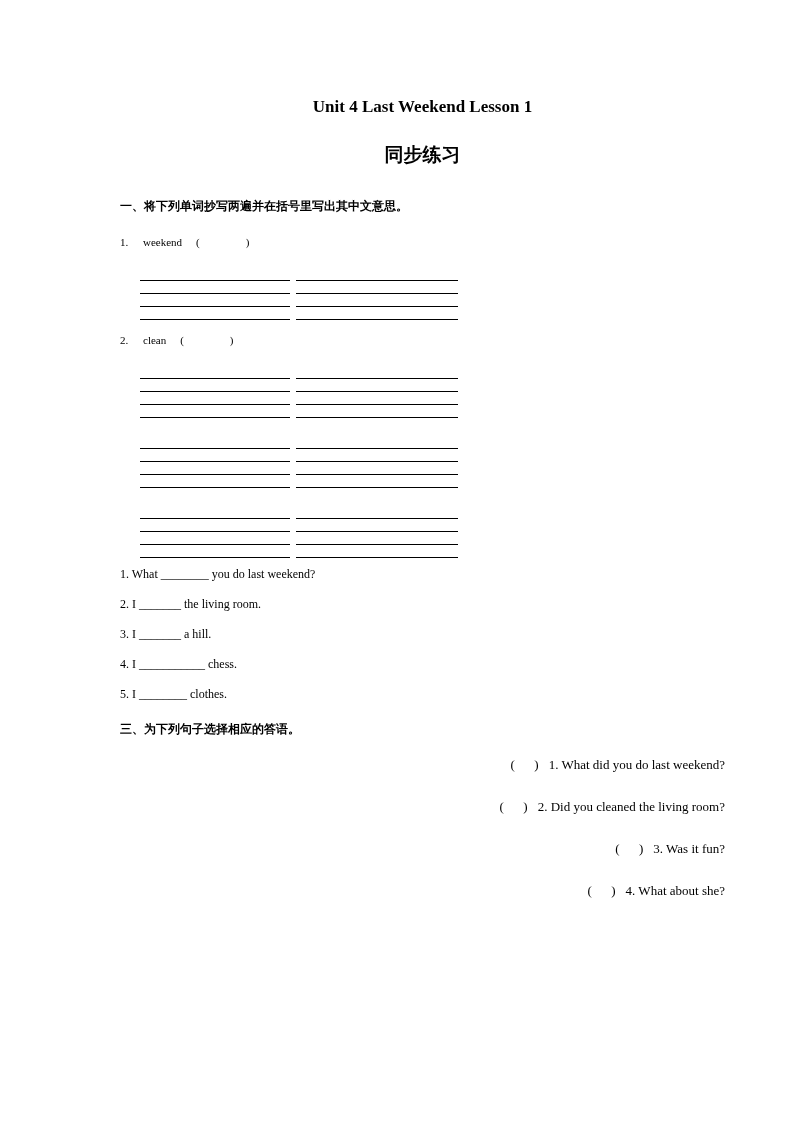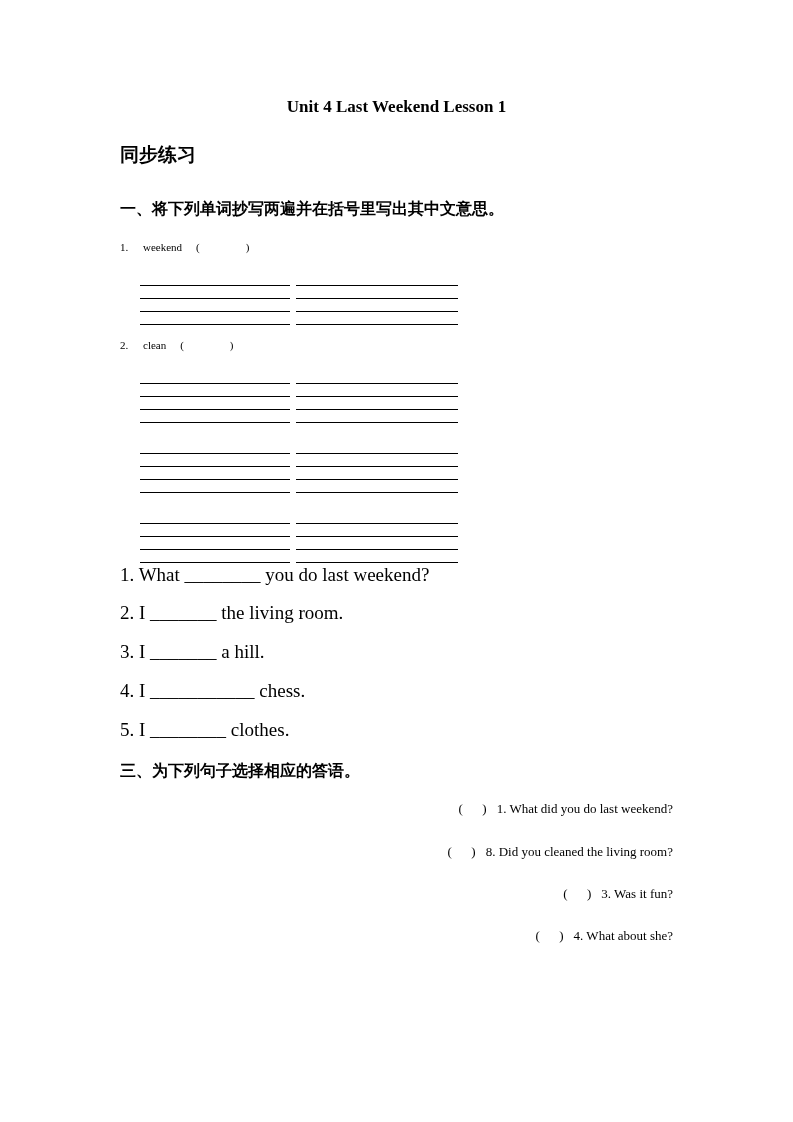--- a/index.html
+++ b/index.html
@@ -6,45 +6,45 @@
     margin: 0;
     padding: 0;
     background: #ffffff;
   }
   .page {
     position: relative;
     width: 793px;
     min-height: 1122px;
     margin: 0 auto;
     box-sizing: border-box;
-    padding: 96px 120px 40px 120px;
+    padding: 96px 68px 40px 120px;
     background: #ffffff;
     color: #000000;
     font-family: "Liberation Serif", "DejaVu Serif", serif;
   }
 
   .title {
     margin: 0;
     font-size: 17px;
     line-height: 1.25;
     font-weight: 700;
     text-align: center;
     font-family: "Liberation Serif", "DejaVu Serif", serif;
   }
   .subtitle {
     margin: 26px 0 0 0;
     font-size: 19px;
     line-height: 1.25;
     font-weight: 700;
-    text-align: left;
+    text-align: center;
     font-family: "Liberation Sans", "DejaVu Sans", sans-serif;
   }
 
   .sec-heading {
-    font-size: 16px;
+    font-size: 12px;
     line-height: 1.25;
     font-weight: 700;
     font-family: "Liberation Sans", "DejaVu Sans", sans-serif;
   }
   .sec-heading.s1 { margin: 32px 0 22px 0; }
   .sec-heading.s2 { margin: 16px 0 16px 0; }
   .sec-heading.s3 { margin: 20px 0 20px 0; }
 
   .word-item {
     font-size: 11px;
@@ -62,23 +62,23 @@
   .grid-col { display: flex; flex-direction: column; }
   .grid-col.col-l { width: 150px; }
   .grid-col.col-r { width: 162px; }
   .wline {
     display: block;
     height: 12px;
     border-bottom: 1px solid #000000;
   }
 
   .fill-item {
-    font-size: 19px;
+    font-size: 12px;
     line-height: 1.25;
-    margin: 0 0 15px 0;
+    margin: 9px 0 15px 0;
   }
 
   .choice-item {
     font-size: 13px;
     line-height: 1.25;
     margin: 0 0 26px 0;
     padding-left: 6px;
     text-align: right;
   }
   .choice-item .paren { margin-right: 10px; }
@@ -169,21 +169,21 @@
     <p class="fill-item">5. I ________ clothes.</p>
   </div>
 
   <div>
     <div class="sec-heading s3">三、为下列句子选择相应的答语。</div>
 
     <p class="choice-item">
       <span class="paren">(&nbsp;&nbsp;&nbsp;&nbsp;&nbsp;&nbsp;)</span><span>1. What did you do last weekend?</span>
     </p>
     <p class="choice-item">
-      <span class="paren">(&nbsp;&nbsp;&nbsp;&nbsp;&nbsp;&nbsp;)</span><span>8. Did you cleaned the living room?</span>
+      <span class="paren">(&nbsp;&nbsp;&nbsp;&nbsp;&nbsp;&nbsp;)</span><span>2. Did you cleaned the living room?</span>
     </p>
     <p class="choice-item">
       <span class="paren">(&nbsp;&nbsp;&nbsp;&nbsp;&nbsp;&nbsp;)</span><span>3. Was it fun?</span>
     </p>
     <p class="choice-item">
       <span class="paren">(&nbsp;&nbsp;&nbsp;&nbsp;&nbsp;&nbsp;)</span><span>4. What about she?</span>
     </p>
   </div>
 
 </div>

